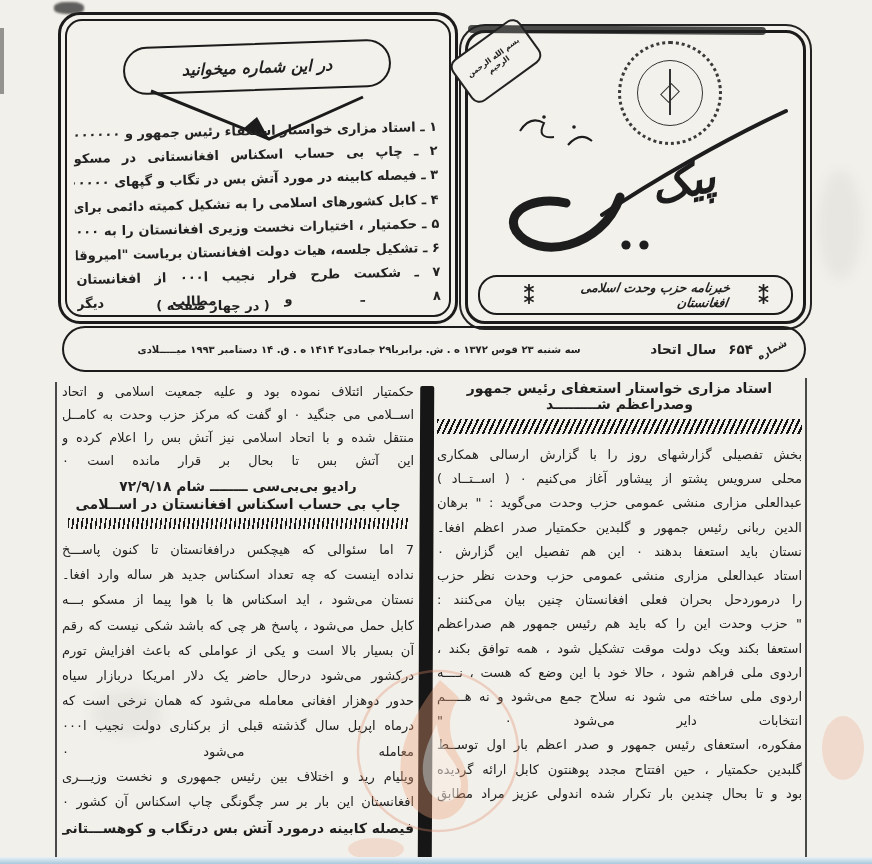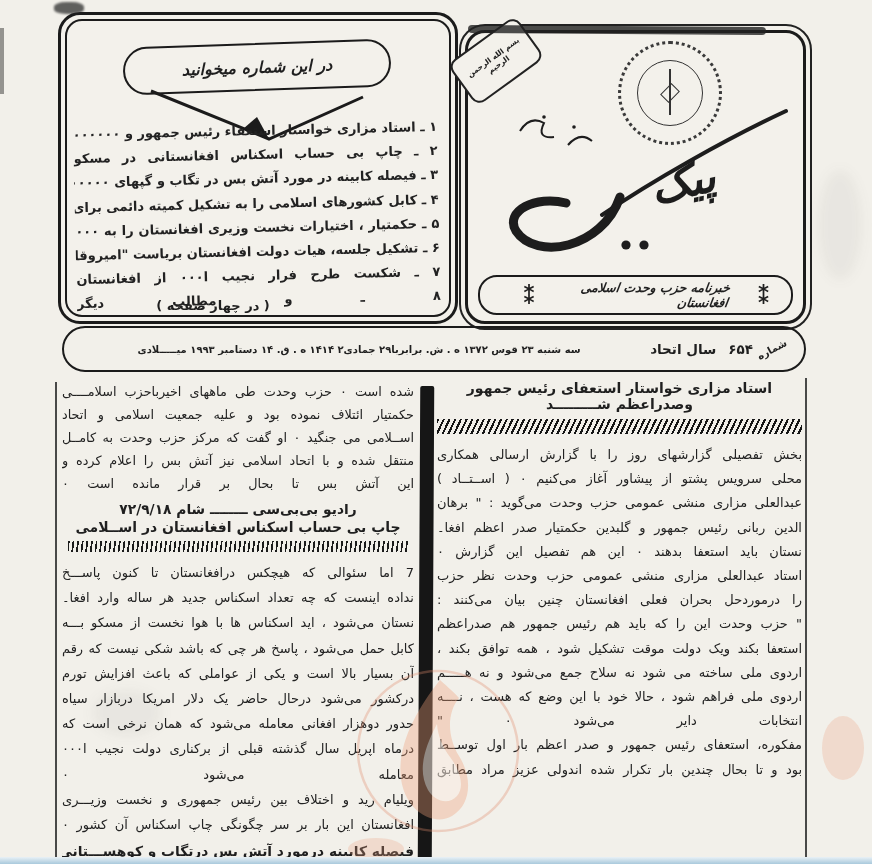--- a/index.html
+++ b/index.html
@@ -144,43 +144,43 @@
     <div class="body-lines">
         <div class="line">بخش تفصیلی گزارشهای روز را با گزارش ارسالی همکاری</div>
         <div class="line">محلی سرویس پشتو از پیشاور آغاز می‌کنیم ۰ ( اســتــاد )</div>
         <div class="line">عبدالعلی مزاری منشی عمومی حزب وحدت می‌گوید : " برهان</div>
         <div class="line">الدین ربانی رئیس جمهور و گلبدین حکمتیار صدر اعظم افغا۔</div>
         <div class="line">نستان باید استعفا بدهند ۰ این هم تفصیل این گزارش ۰</div>
         <div class="line">استاد عبدالعلی مزاری منشی عمومی حزب وحدت نظر حزب</div>
         <div class="line">را درموردحل بحران فعلی افغانستان چنین بیان می‌کنند :</div>
         <div class="line">" حزب وحدت این را که باید هم رئیس جمهور هم صدراعظم</div>
         <div class="line">استعفا بکند ویک دولت موقت تشکیل شود ، همه توافق بکند ،</div>
+        <div class="line">اردوی ملی فراهم شود ، حالا خود با این وضع که هست ، نــــه</div>
         <div class="line">اردوی ملی ساخته می شود نه سلاح جمع می‌شود و نه هـــــم</div>
-        <div class="line">اردوی ملی فراهم شود ، حالا خود با این وضع که هست ، نــــه</div>
         <div class="line">انتخابات دایر می‌شود ۰ "</div>
         <div class="line">مفکوره، استعفای رئیس جمهور و صدر اعظم بار اول توســط</div>
+        <div class="line">گلبدین حکمتیار ، حین افتتاح مجدد پوهنتون کابل ارائه گردیده</div>
         <div class="line">بود و تا بحال چندین بار تکرار شده اندولی عزیز مراد مطابق</div>
       </div>
   </section>
 
   <section class="col col-left">
     <div class="body-lines p1">
-        <div class="line">شده است ۰ حزب وحدت طی ماههای اخیرباحزب اسلامــــی</div>
         <div class="line">حکمتیار ائتلاف نموده بود و علیه جمعیت اسلامی و اتحاد</div>
         <div class="line">اســلامی می جنگید ۰ او گفت که مرکز حزب وحدت به کامــل</div>
         <div class="line">منتقل شده و با اتحاد اسلامی نیز آتش بس را اعلام کرده و</div>
         <div class="line">این آتش بس تا بحال بر قرار مانده است ۰</div>
       </div>
     <div class="kicker">رادیو بی‌بی‌سی ــــــــ شام ۷۲/۹/۱۸</div>
     <div class="headline">چاپ بی حساب اسکناس افغانستان در اســلامی</div>
     <div class="hatch2"></div>
     <div class="body-lines p2">
         <div class="line">7 اما سئوالی که هیچکس درافغانستان تا کنون پاســـخ</div>
         <div class="line">نداده اینست که چه تعداد اسکناس جدید هر ساله وارد افغا۔</div>
-        <div class="line">نستان می‌شود ، اید اسکناس ها با هوا نخست از مسکو بـــه</div>
+        <div class="line">نستان می‌شود ، اید اسکناس ها با هوا پیما از مسکو بـــه</div>
         <div class="line">کابل حمل می‌شود ، پاسخ هر چی که باشد شکی نیست که رقم</div>
         <div class="line">آن بسیار بالا است و یکی از عواملی که باعث افزایش تورم</div>
         <div class="line">درکشور می‌شود درحال حاضر یک دلار امریکا دربازار سیاه</div>
         <div class="line">حدور دوهزار افغانی معامله می‌شود که همان نرخی است که</div>
         <div class="line">درماه اپریل سال گذشته قبلی از برکناری دولت نجیب ا۰۰۰</div>
         <div class="line">معامله می‌شود ۰</div>
       </div>
     <div class="body-lines p3">
         <div class="line">ویلیام رید و اختلاف بین رئیس جمهوری و نخست وزیـــری</div>
         <div class="line">افغانستان این بار بر سر چگونگی چاپ اسکناس آن کشور ۰</div>

